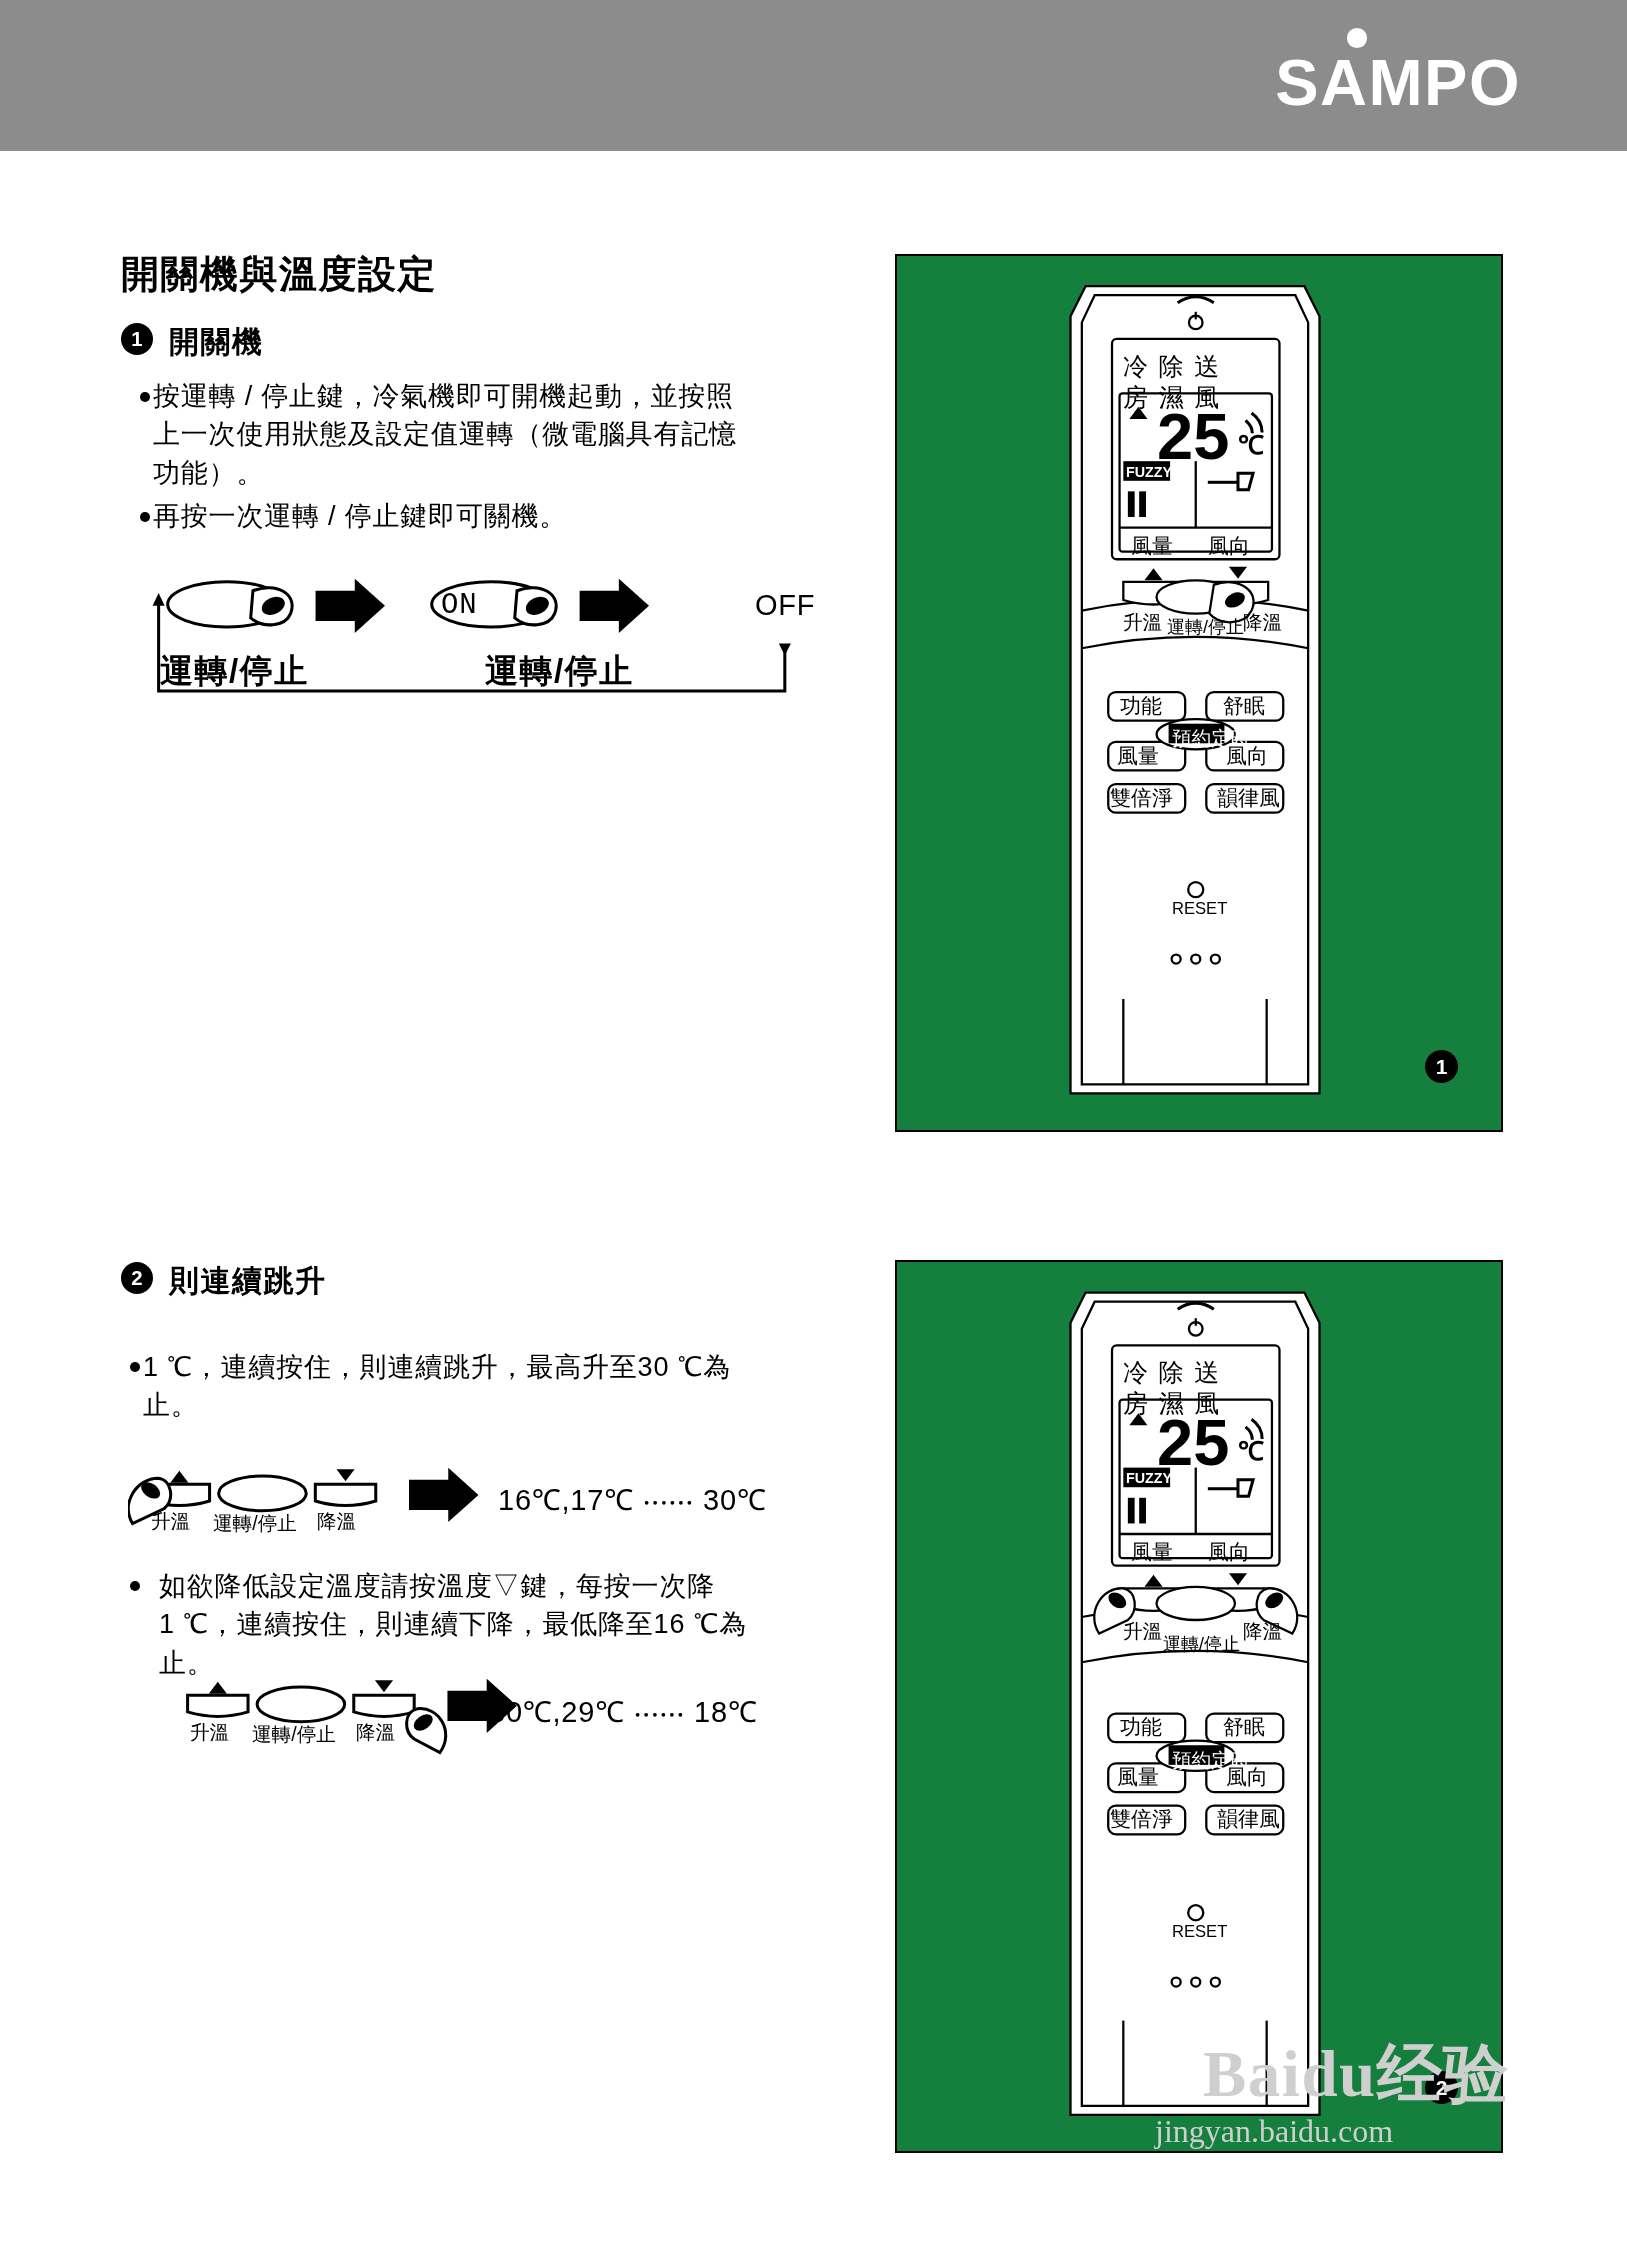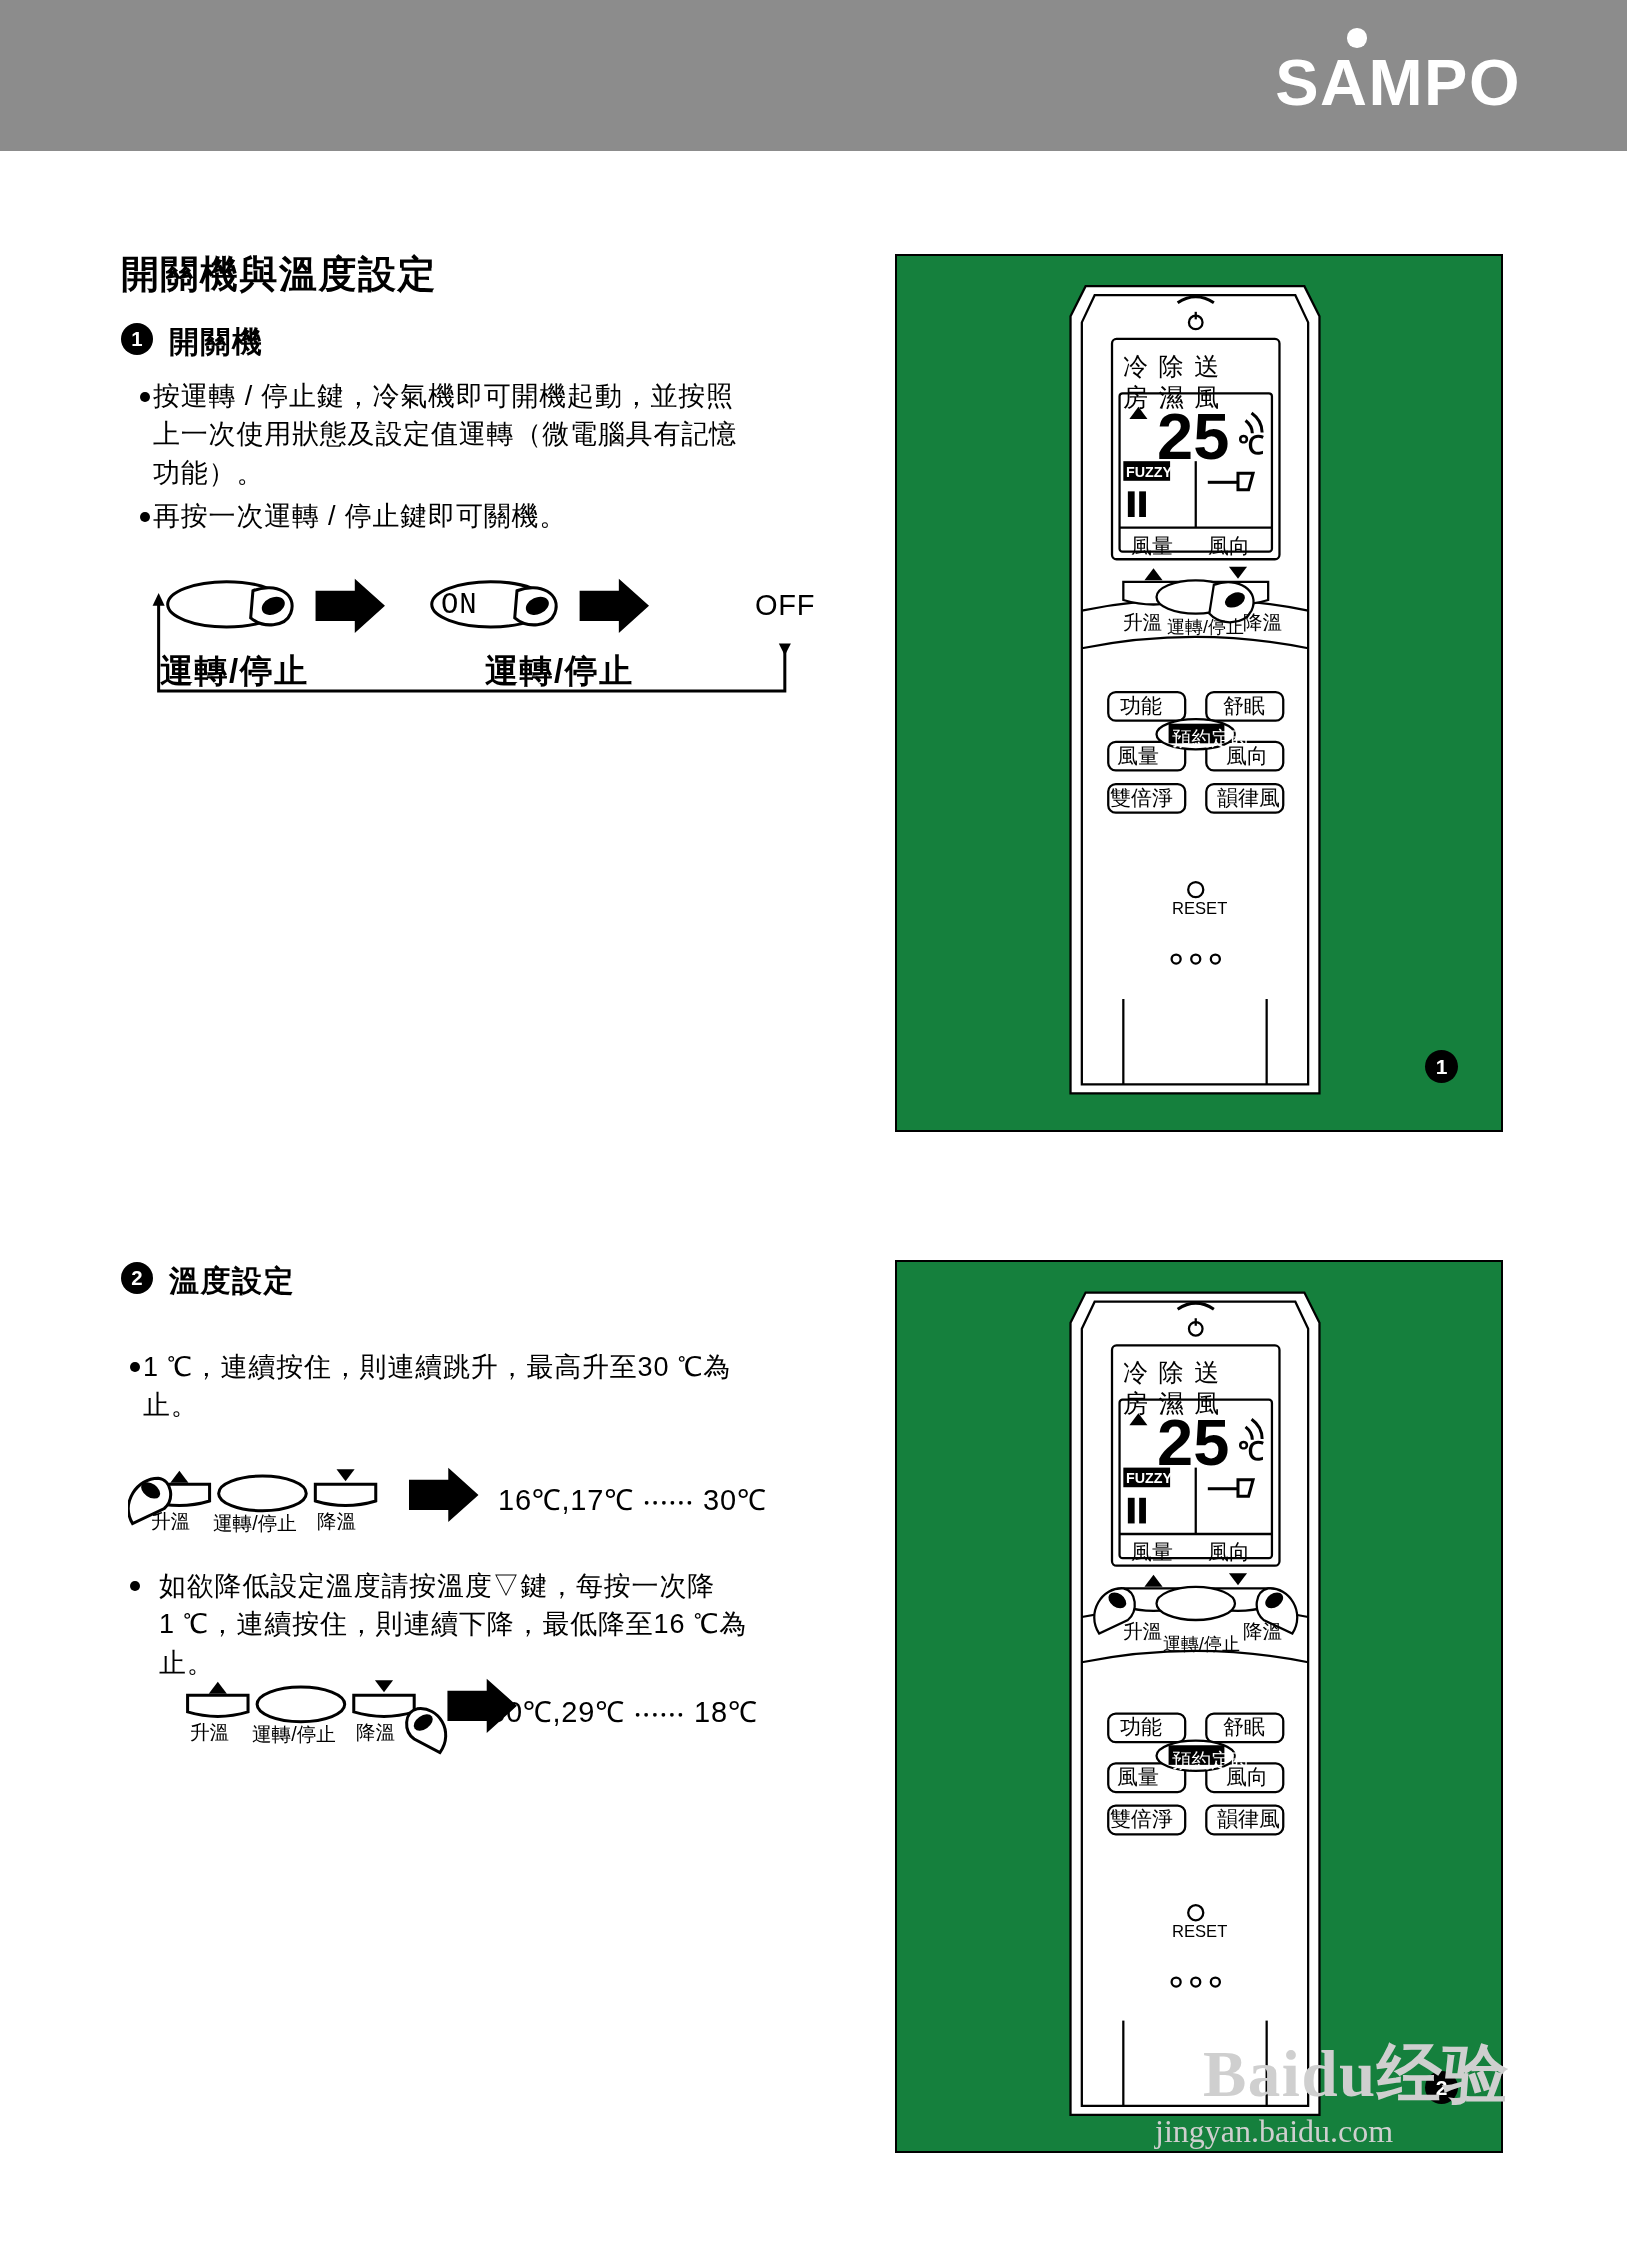--- a/index.html
+++ b/index.html
@@ -116,21 +116,21 @@
 
   <polygon points="588,42 640,42 640,26 680,62 640,98 640,82 588,82" fill="#000"></polygon>
 </svg>
 
 <div class="opbig" style="left:160px; top:649px;">運轉/停止</div>
 <div class="opbig" style="left:485px; top:649px;">運轉/停止</div>
 <div class="onoff" style="left:441px; top:589px;font-family:Liberation Mono, monospace;">ON</div>
 <div class="onoff" style="left:755px; top:589px;">OFF</div>
 
 <div class="num-badge" style="left:121px; top:1262px;">2</div>
-<div class="sub-title" style="left:169px; top:1261px;">溫度設定</div>
+<div class="sub-title" style="left:169px; top:1261px;">則連續跳升</div>
 
 <div class="bullet" style="left:130px; top:1362px;"></div>
 <div class="para" style="left:143px; top:1348px; width:694px;">
   <div>1 ℃，連續按住，則連續跳升，最高升至30 ℃為</div>
   <div>止。</div>
 </div>
 
 <svg style="position:absolute; left:128px; top:1457px;" width="423" height="106" viewBox="0 0 560 140">
 
   <path d="M 28 36 L 108 36 L 108 58 Q 68 70 28 58 Z" fill="#fff" stroke="#000" stroke-width="4"></path>

